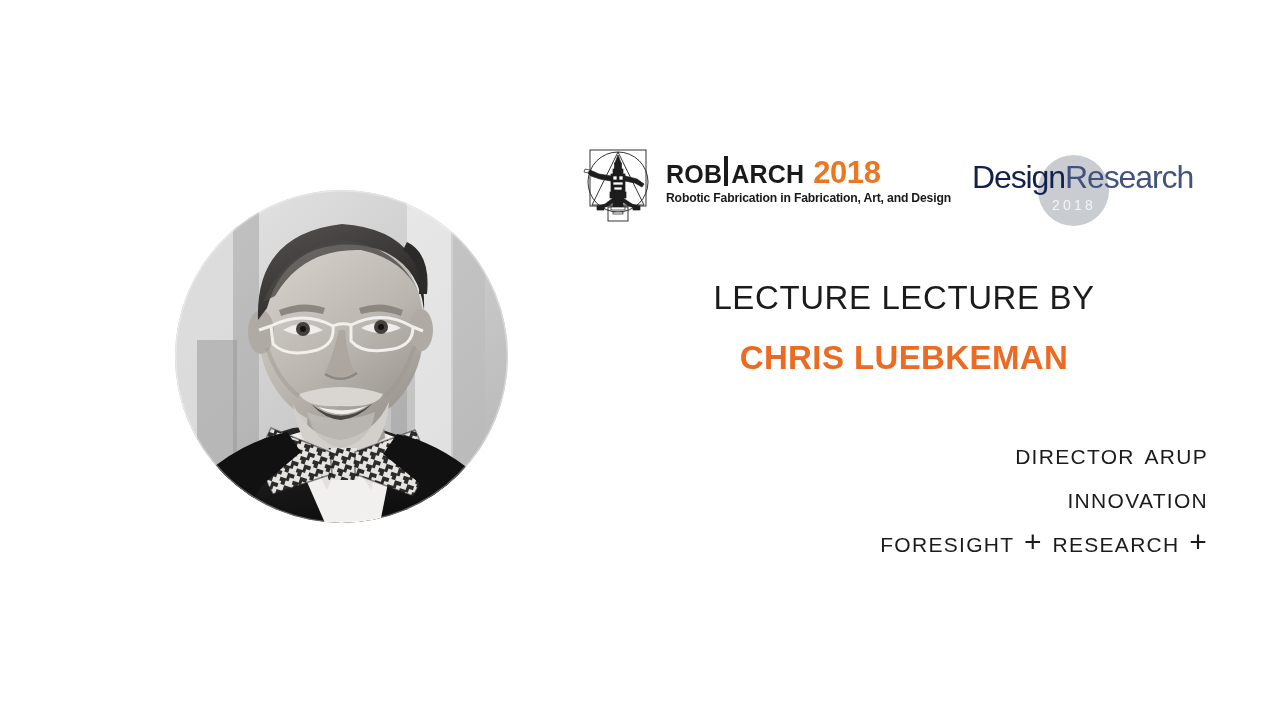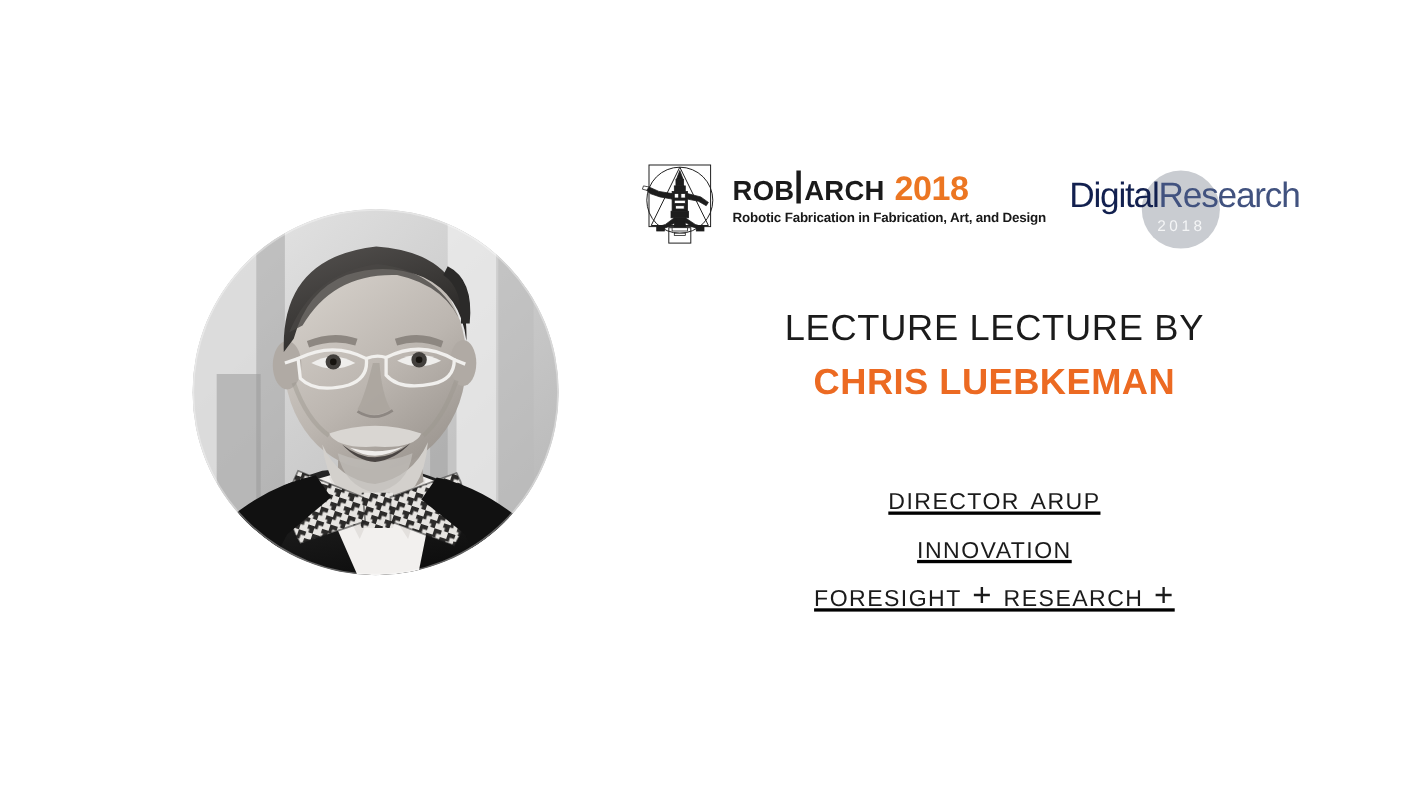--- a/index.html
+++ b/index.html
@@ -152,37 +152,36 @@
   }
   #keynote-line {
     font-size: 33px;
     line-height: 44px;
     color: #1b1b1b;
     letter-spacing: 0.6px;
     font-weight: normal;
     font-family: "Liberation Sans", "DejaVu Sans", sans-serif;
   }
   #speaker-name {
-    margin-top: 5px;
+    margin-top: 16px;
     font-size: 33px;
     line-height: 44px;
     font-weight: bold;
     color: #ec6a22;
     letter-spacing: 0.4px;
     font-family: "Liberation Sans", "DejaVu Sans", sans-serif;
   }
 
   
   #role-block {
     position: absolute;
     left: 600px;
     top: 432px;
     width: 608px;
-    text-align: center;
-    text-decoration: underline;
+    text-align: right;
   }
   .role-line {
     font-size: 30px;
     line-height: 44px;
     color: #1b1b1b;
     font-variant: small-caps;
     text-transform: lowercase;
     letter-spacing: 1.3px;
     white-space: nowrap;
     font-family: "Liberation Sans", "DejaVu Sans", sans-serif;
@@ -342,21 +341,21 @@
       <div id="robarch-text-block">
         <div id="robarch-wordmark">
           <span class="wm-rob">Rob</span><span class="wm-bar"></span><span class="wm-arch">Arch</span><span class="wm-year">2018</span>
         </div>
         <div id="robarch-tagline">Robotic Fabrication in Fabrication, Art, and Design</div>
       </div>
     </div>
 
     <div id="digitalconcrete-lockup">
       <div id="dc-circle"></div>
-      <div id="dc-wordmark"><span class="dc-digital">Digital</span><span class="dc-concrete">Research</span></div>
+      <div id="dc-wordmark"><span class="dc-digital">Design</span><span class="dc-concrete">Research</span></div>
       <div id="dc-year">2018</div>
     </div>
   </div>
 
   <div id="headline-block">
     <div id="keynote-line">LECTURE LECTURE BY</div>
     <div id="speaker-name">CHRIS LUEBKEMAN</div>
   </div>
 
   <div id="role-block">

